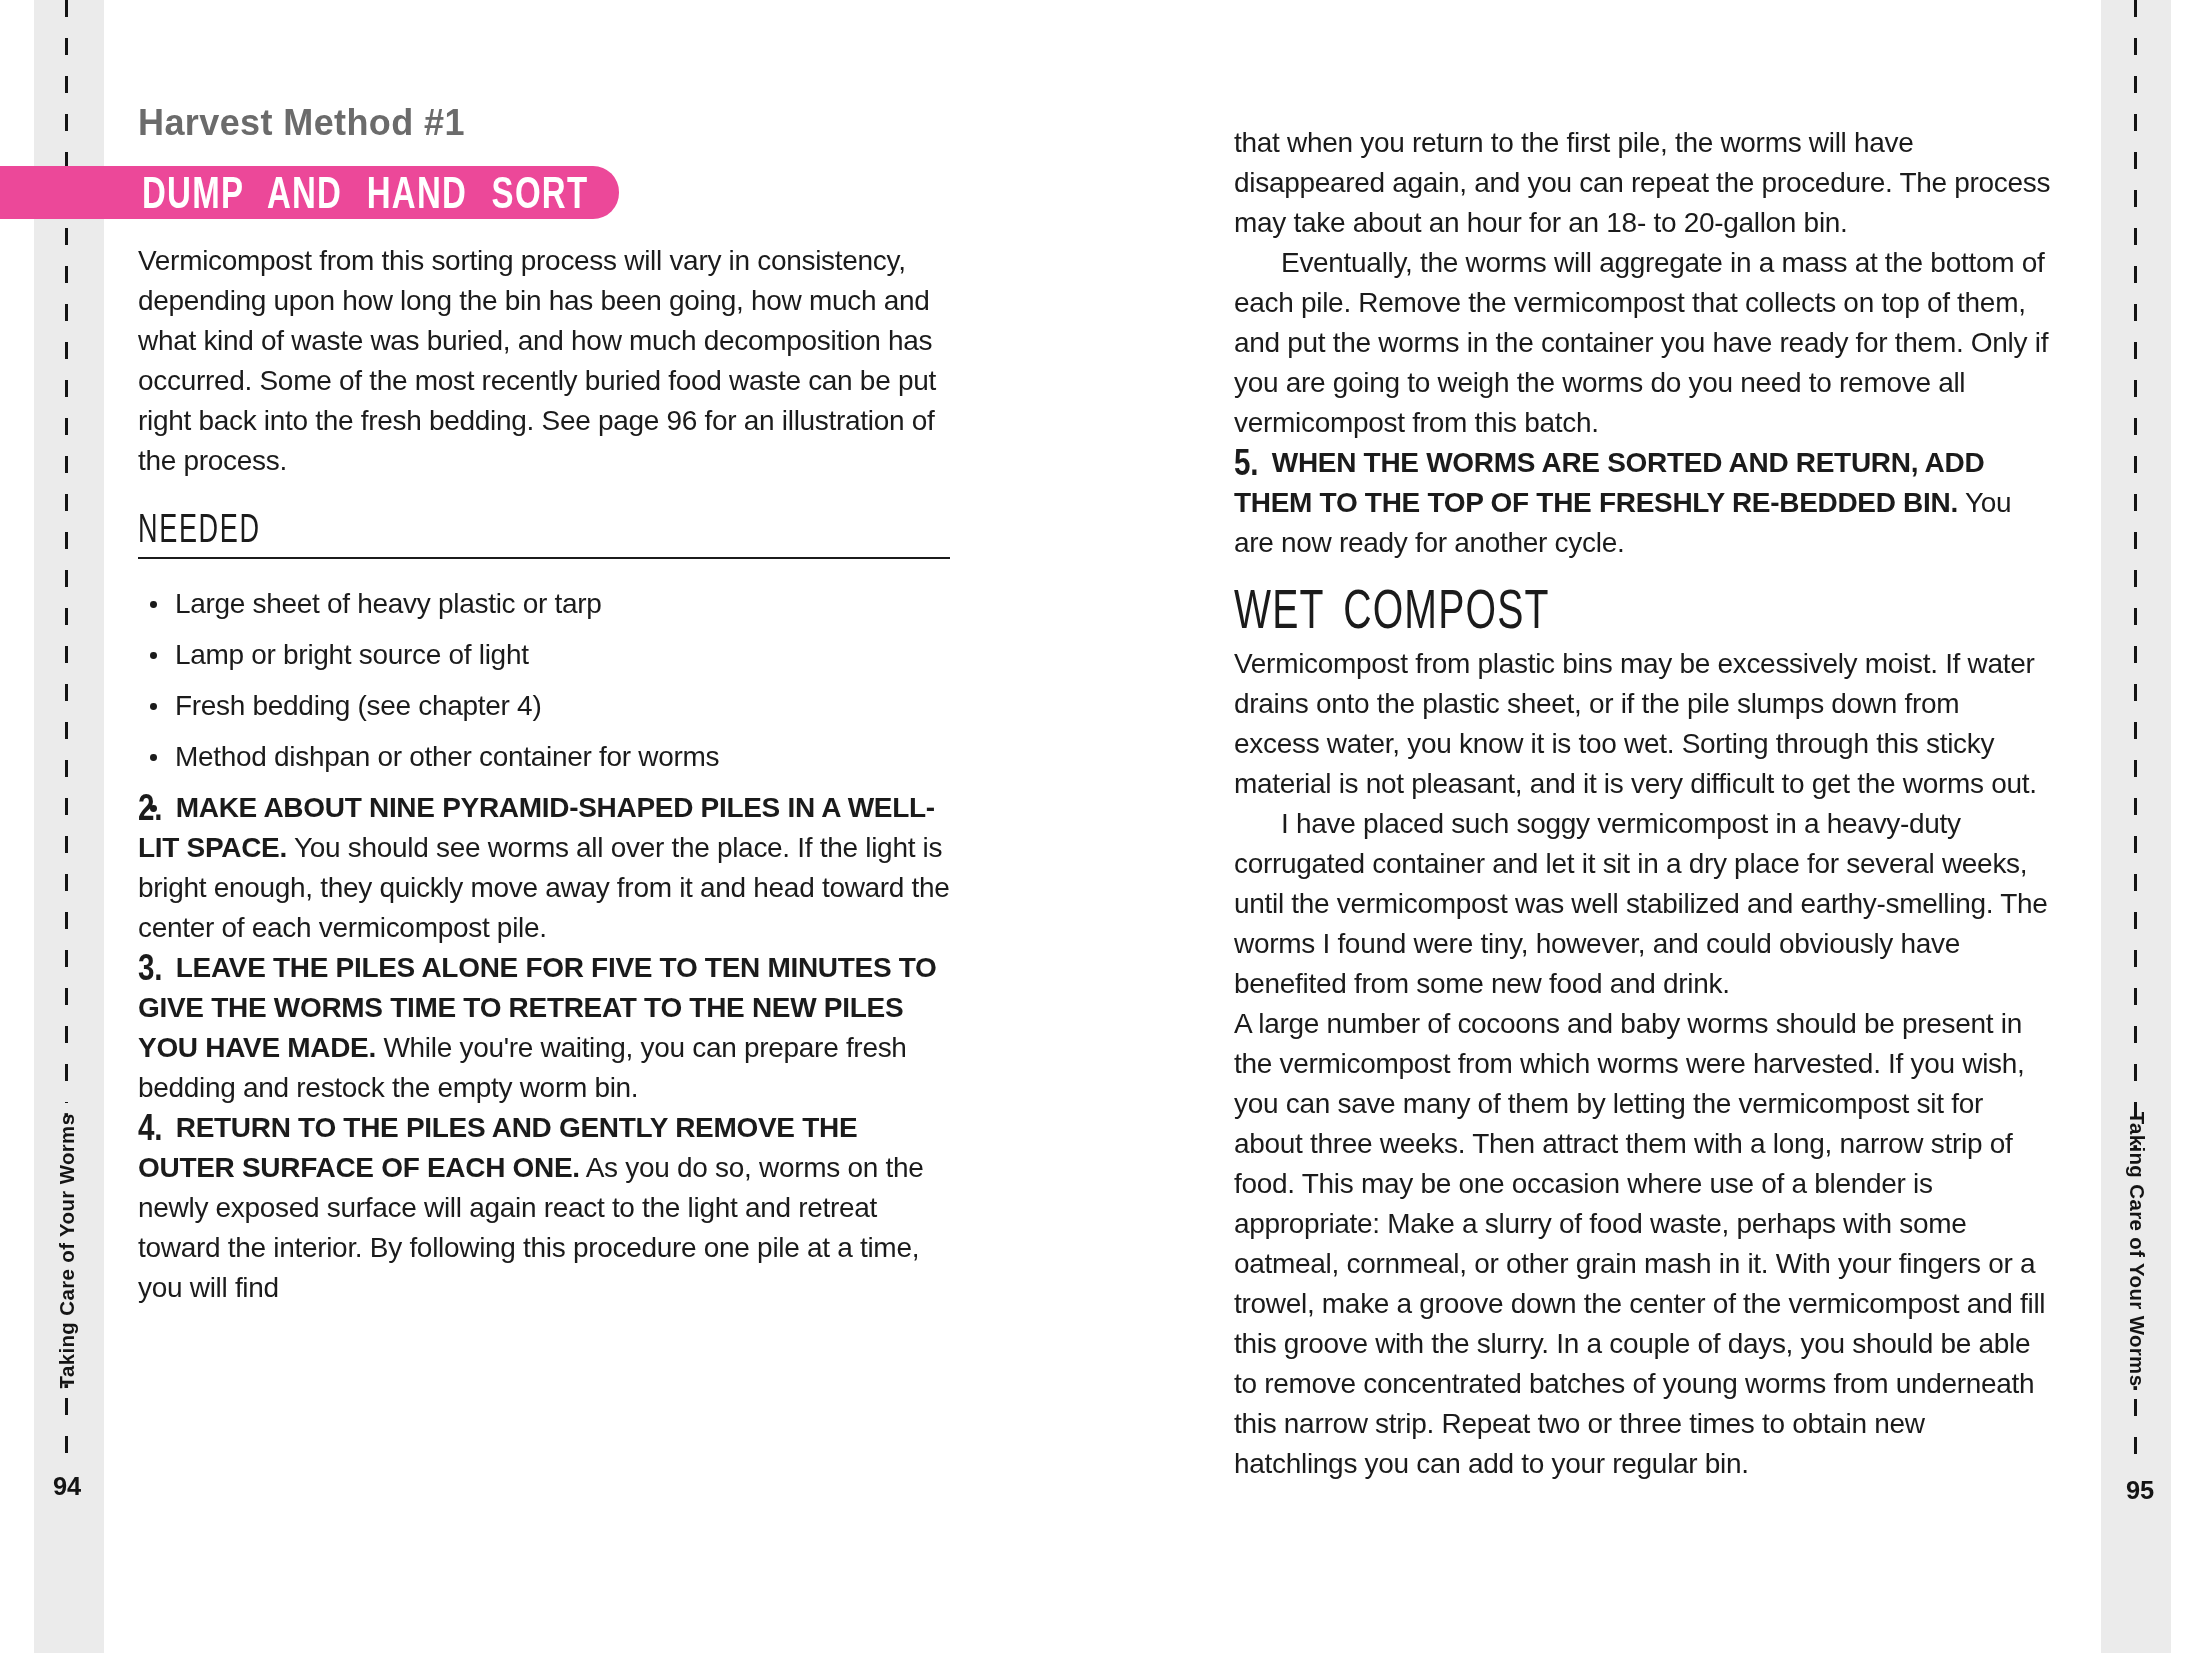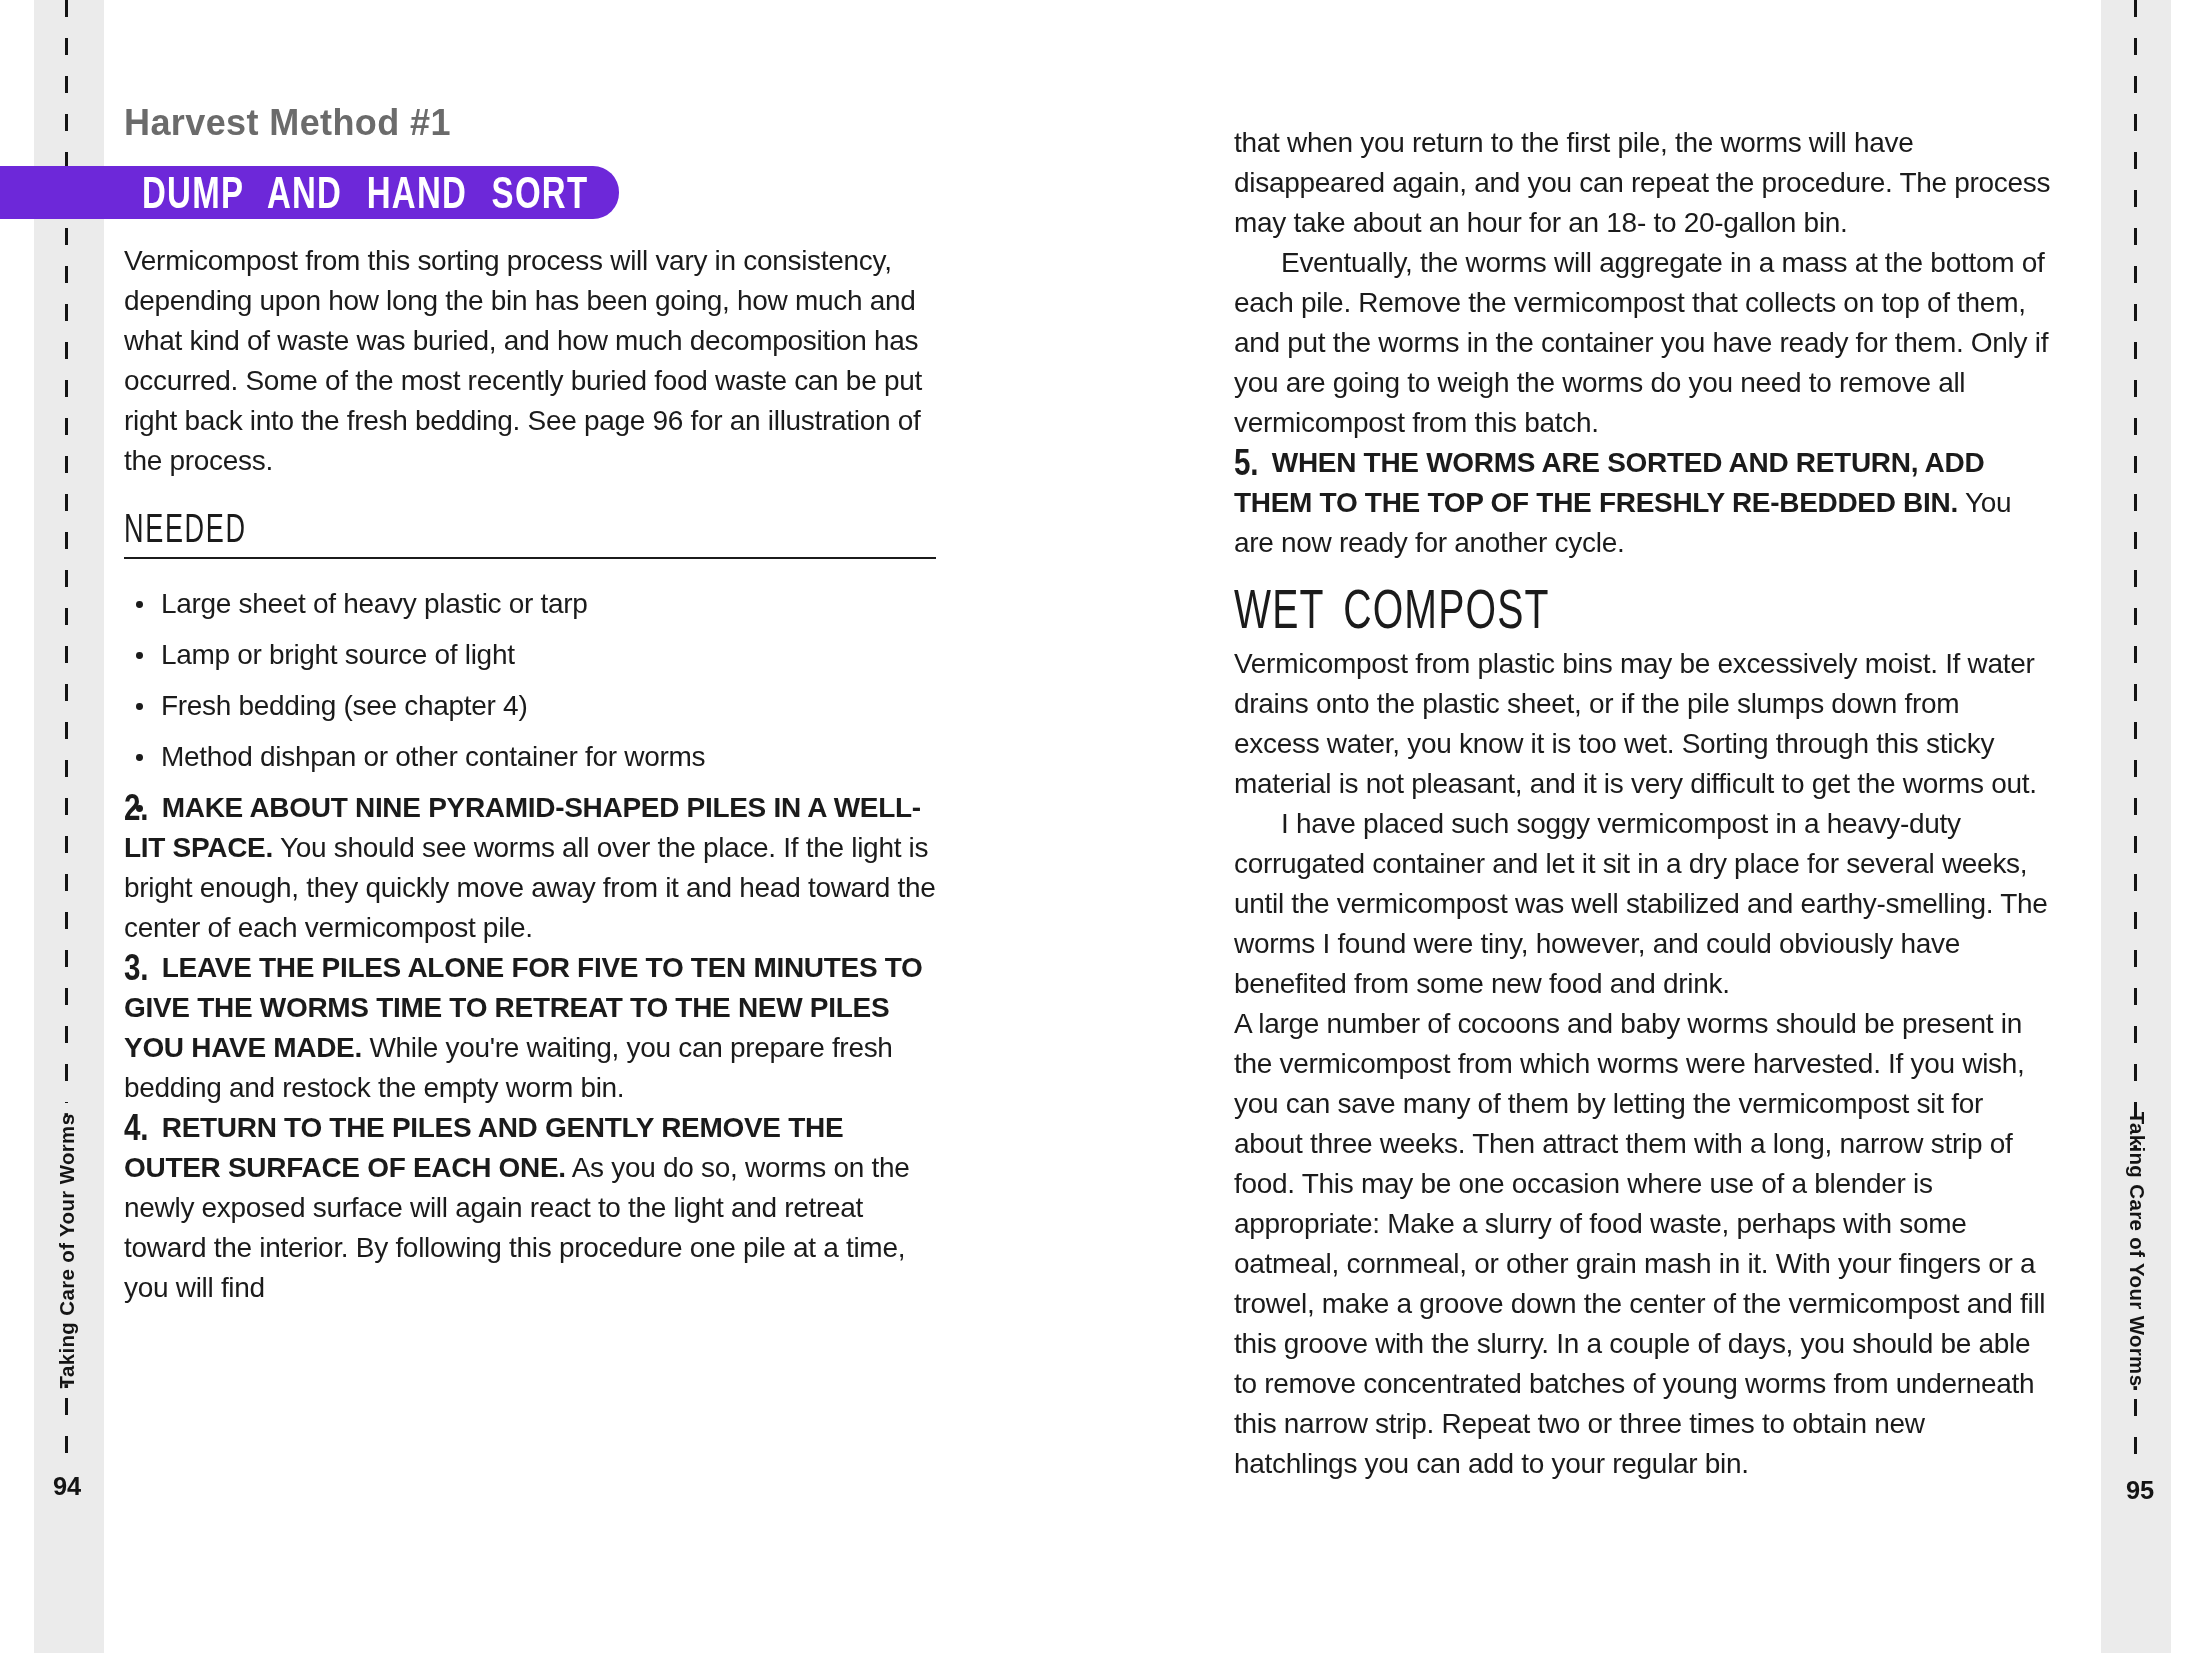--- a/index.html
+++ b/index.html
@@ -30,31 +30,31 @@
     font-size:20.4px;font-weight:bold;color:#141414;letter-spacing:0.4px;
   }
   .edge.left .vlabel{left:33px;top:1251px;transform:translate(-50%,-50%) rotate(-90deg);}
   .edge.right .vlabel{left:35px;top:1249px;transform:translate(-50%,-50%) rotate(90deg);}
   .pagenum{position:absolute;font-size:25.4px;font-weight:bold;color:#141414;transform:translateX(-50%);}
   .edge.left .pagenum{left:33px;top:1472px;}
   .edge.right .pagenum{left:39px;top:1476px;}
   
   .banner{
     position:absolute;left:0;top:166px;width:619px;height:53px;
-    background:#6d28d9;border-radius:0 26px 26px 0;z-index:3;
+    background:#ec4899;border-radius:0 26px 26px 0;z-index:3;
   }
   .banner-text{
     display:inline-block;margin-left:142px;
     color:#ffffff;font-size:44px;font-weight:bold;line-height:53px;
     transform:scaleX(.75);transform-origin:left center;
     letter-spacing:1.7px;word-spacing:18.7px;white-space:nowrap;
   }
   
   .col{position:absolute;width:818px;font-size:28px;line-height:40px;letter-spacing:-0.3px;}
-  .col-left{left:124px;top:102px;}
+  .col-left{left:138px;top:102px;}
   .col-right{left:1234px;top:123px;}
   .col p{margin:0;}
   .kicker{font-size:36px;line-height:41px;font-weight:bold;color:#6b6b6b;letter-spacing:0.4px;margin:0 0 98px 0;}
   .needed-head{margin:28px 0 0 0;font-size:41px;line-height:39px;font-weight:normal;}
   .needed-head .condensed{display:inline-block;transform:scaleX(.66);transform-origin:left center;letter-spacing:2.5px;}
   .rule{height:2.5px;background:#1b1b1b;margin-top:8.5px;width:812px;}
   ul.needed{list-style:none;margin:25.4px 0 0 0;padding:0;}
   ul.needed li{position:relative;padding-left:37px;margin-bottom:11px;}
   ul.needed li .dot{position:absolute;left:12px;top:17px;width:6.8px;height:6.8px;border-radius:50%;background:#1b1b1b;}
   .step{margin:36px 0 0 0;}

